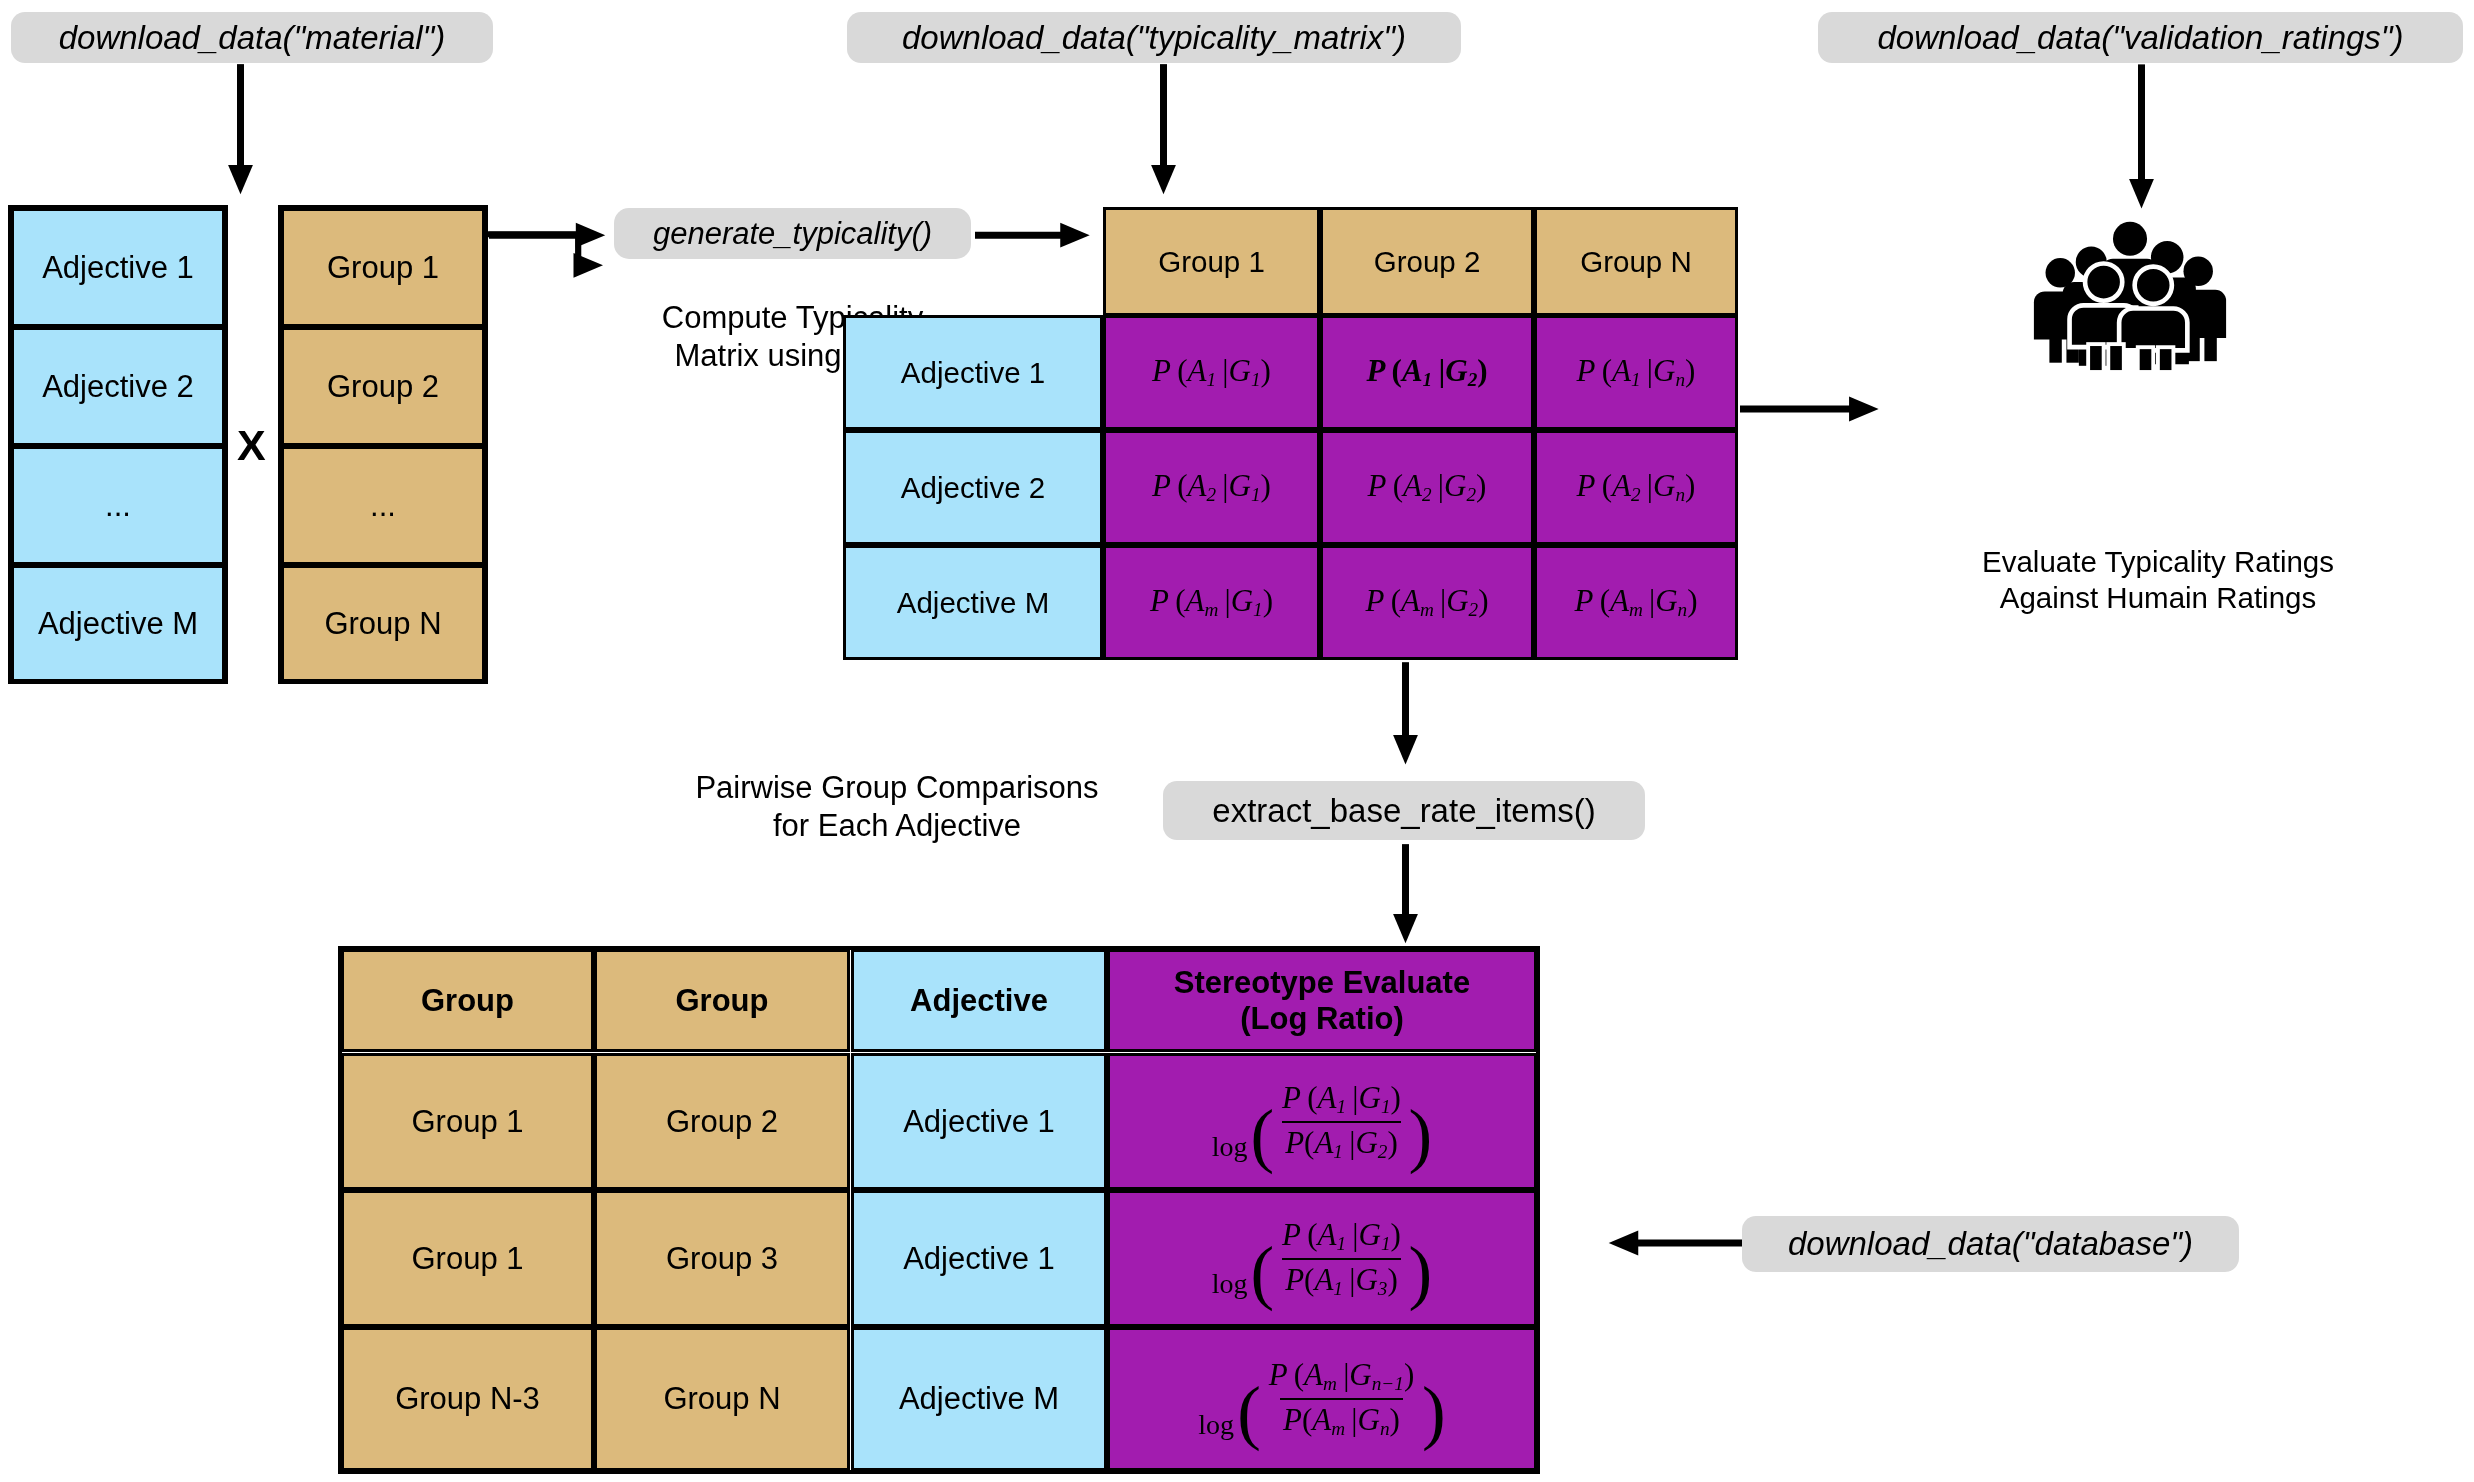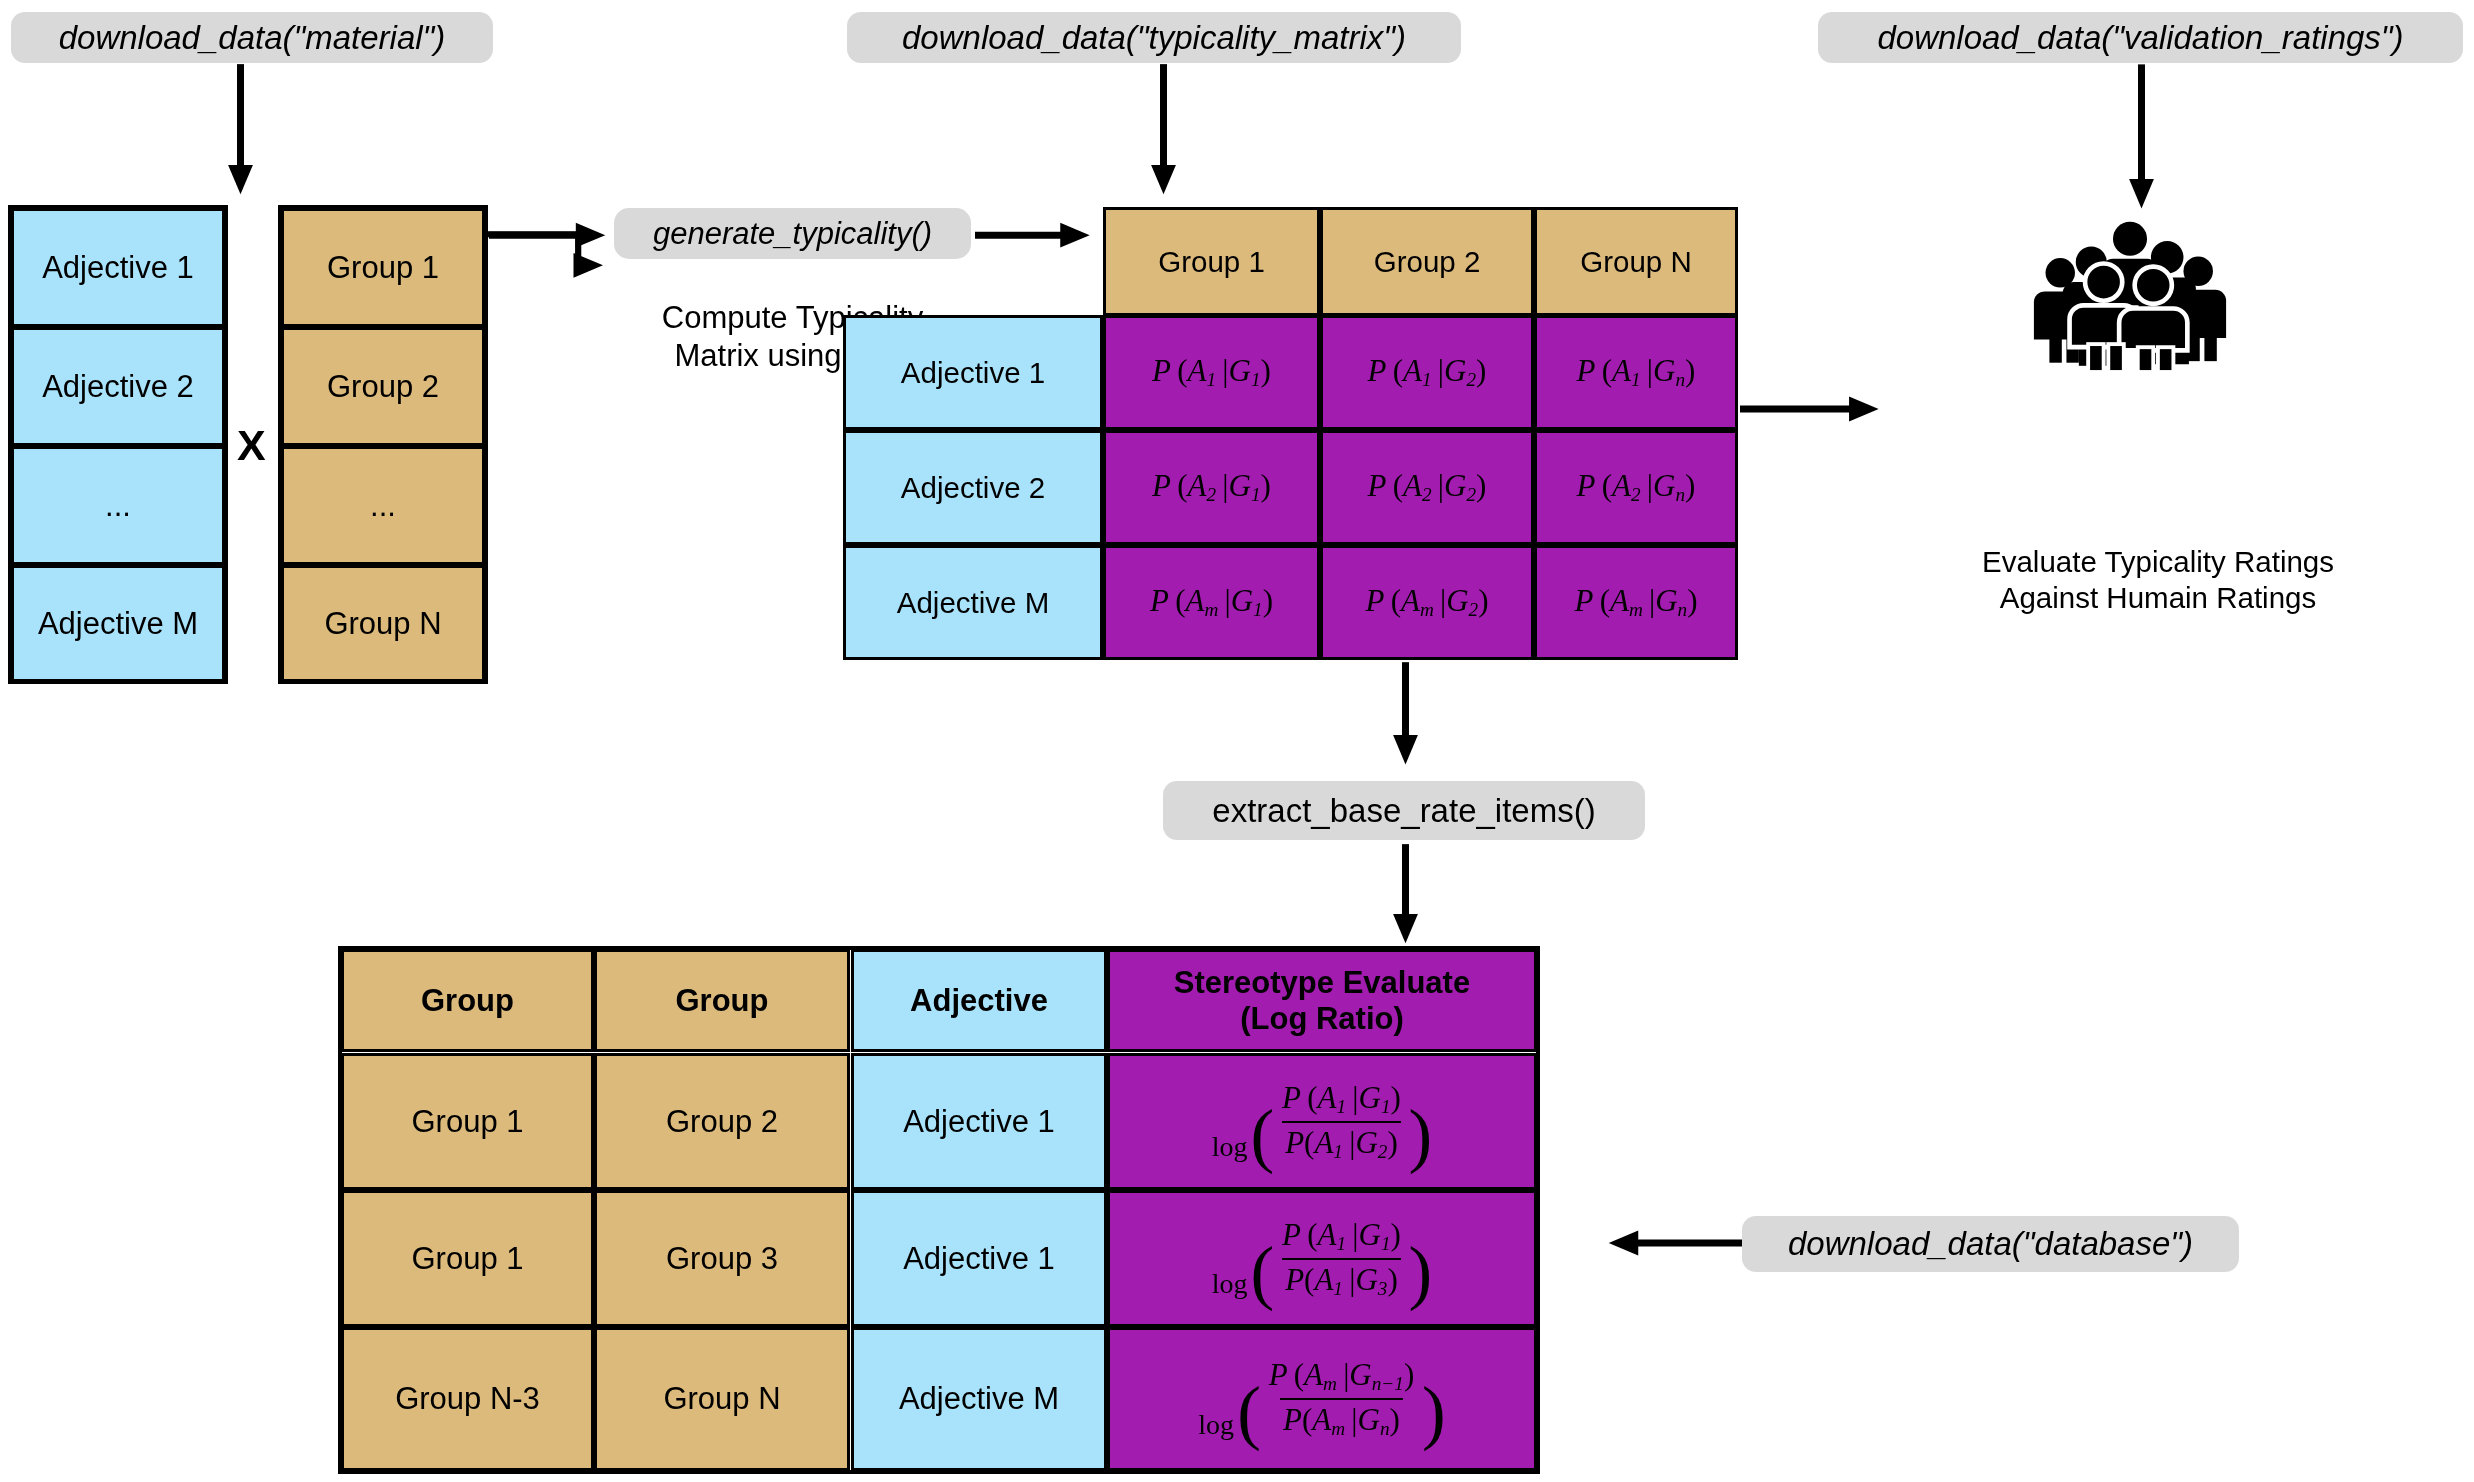--- a/index.html
+++ b/index.html
@@ -111,21 +111,21 @@
 
   <div class="cell blue" style="left:843px;top:315px;width:260px;height:115px;font-size:29.5px;">Adjective 1</div>
   <div class="cell blue" style="left:843px;top:430px;width:260px;height:115px;font-size:29.5px;">Adjective 2</div>
   <div class="cell blue" style="left:843px;top:545px;width:260px;height:115px;font-size:29.5px;">Adjective M</div>
 
   <div class="cell white" style="left:1103px;top:315px;width:217px;height:115px;">
     <span class="math">
       <i>P</i> (<i>A</i><sub>1</sub> |<i>G</i><sub>1</sub>)
     </span>
   </div>
-  <div class="cell white" style="left:1320px;top:315px;width:214px;height:115px;">
+  <div class="cell white" style="left:1320px;top:315px;width:214px;height:115px;font-weight:bold;">
     <span class="math">
       <i>P</i> (<i>A</i><sub>1</sub> |<i>G</i><sub>2</sub>)
     </span>
   </div>
   <div class="cell white" style="left:1534px;top:315px;width:204px;height:115px;">
     <span class="math">
       <i>P</i> (<i>A</i><sub>1</sub> |<i>G</i><sub>n</sub>)
     </span>
   </div>
 
@@ -201,20 +201,22 @@
 
 
   <div class="cap" style="left:1880px;top:544px;width:556px;font-size:29.5px;">Evaluate Typicality Ratings
 Against Humain Ratings</div>
 
   <svg class="arrow" style="left:1390px;top:662px;" width="31" height="105" viewBox="0 0 40 135">
     <line x1="20" y1="0" x2="20" y2="104" stroke="#000" stroke-width="9"></line>
     <polygon points="20,132 4,94 36,94" fill="#000"></polygon>
   </svg>
 
+  <div class="cap" style="left:664px;top:769px;width:466px;font-size:31px;">Pairwise Group Comparisons
+for Each Adjective</div>
 
   <div class="pill" style="left:1163px;top:781px;width:482px;height:59px;font-size:33px;">extract_base_rate_items()</div>
 
   <svg class="arrow" style="left:1390px;top:844px;" width="31" height="101" viewBox="0 0 40 130">
     <line x1="20" y1="0" x2="20" y2="100" stroke="#000" stroke-width="9"></line>
     <polygon points="20,128 4,90 36,90" fill="#000"></polygon>
   </svg>
 
   <div class="frame" style="left:338px;top:946px;width:1202px;height:528px;"></div>
 

